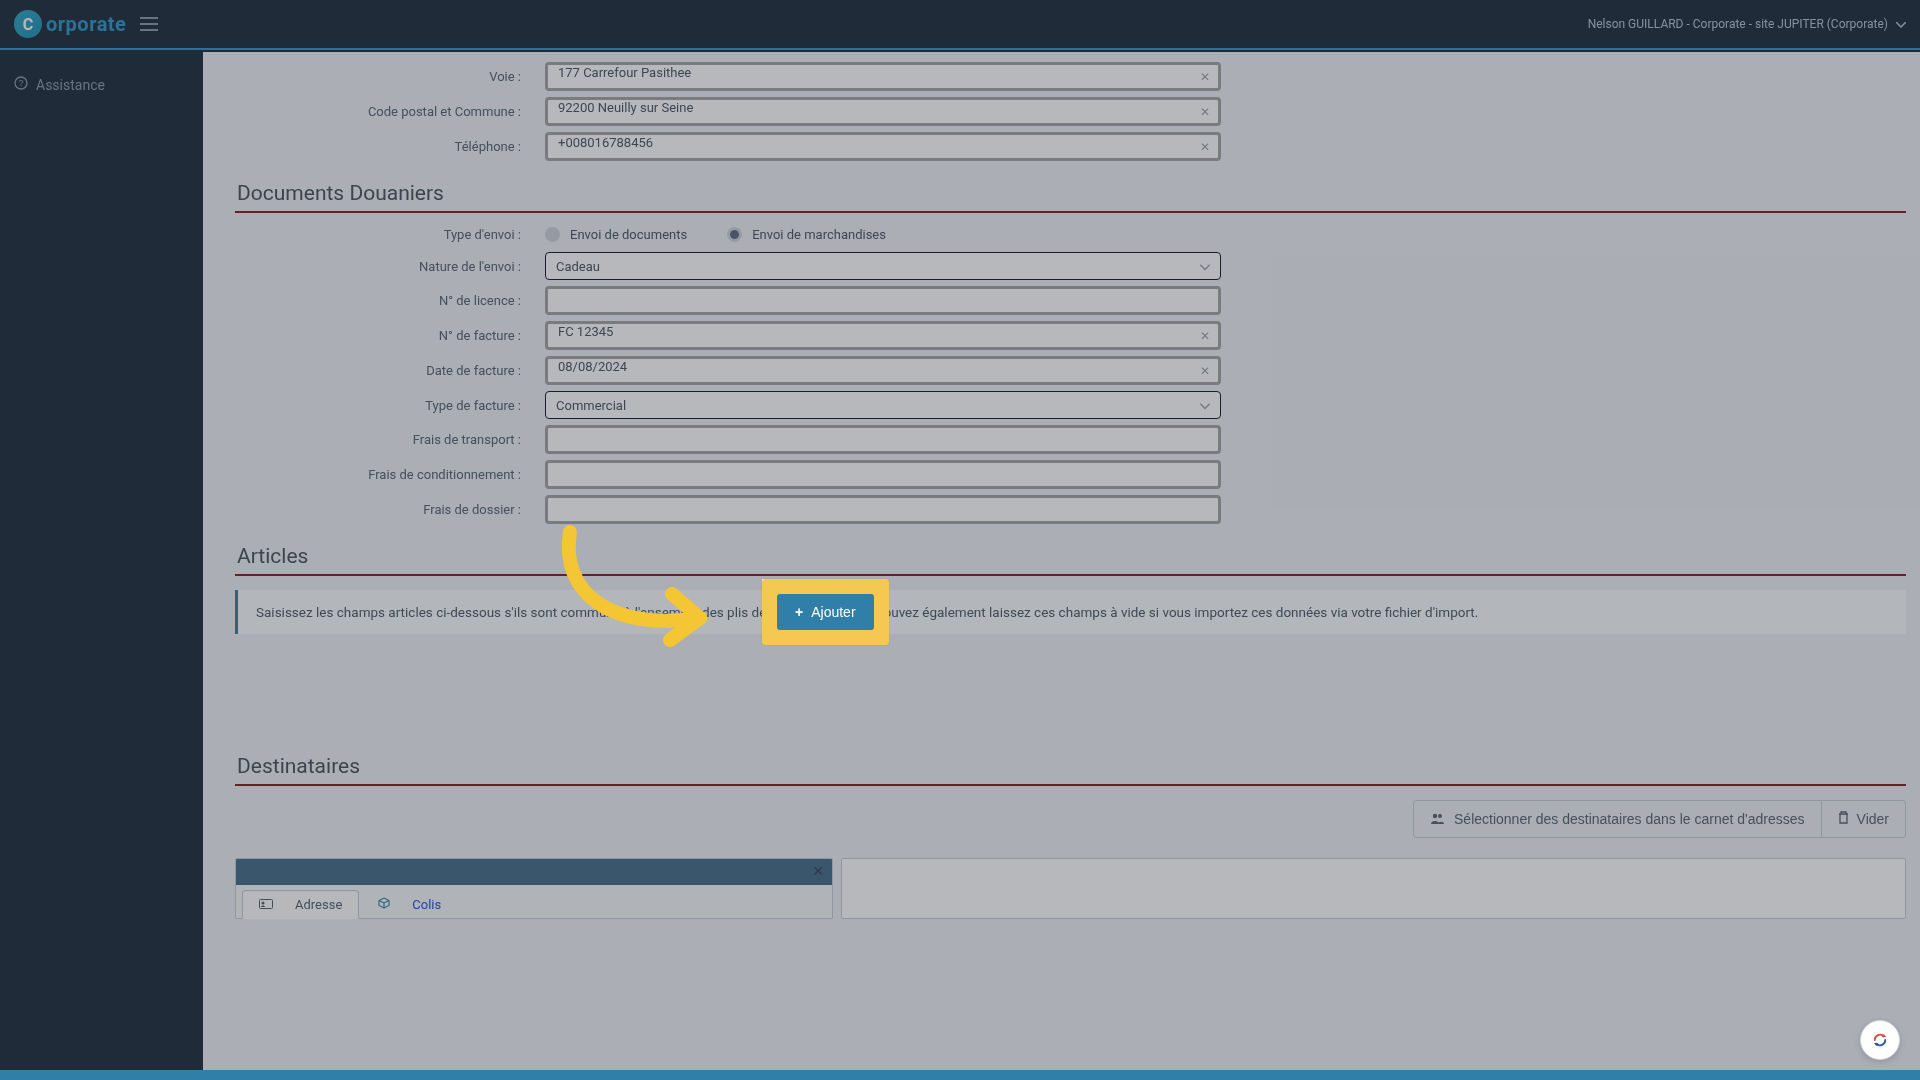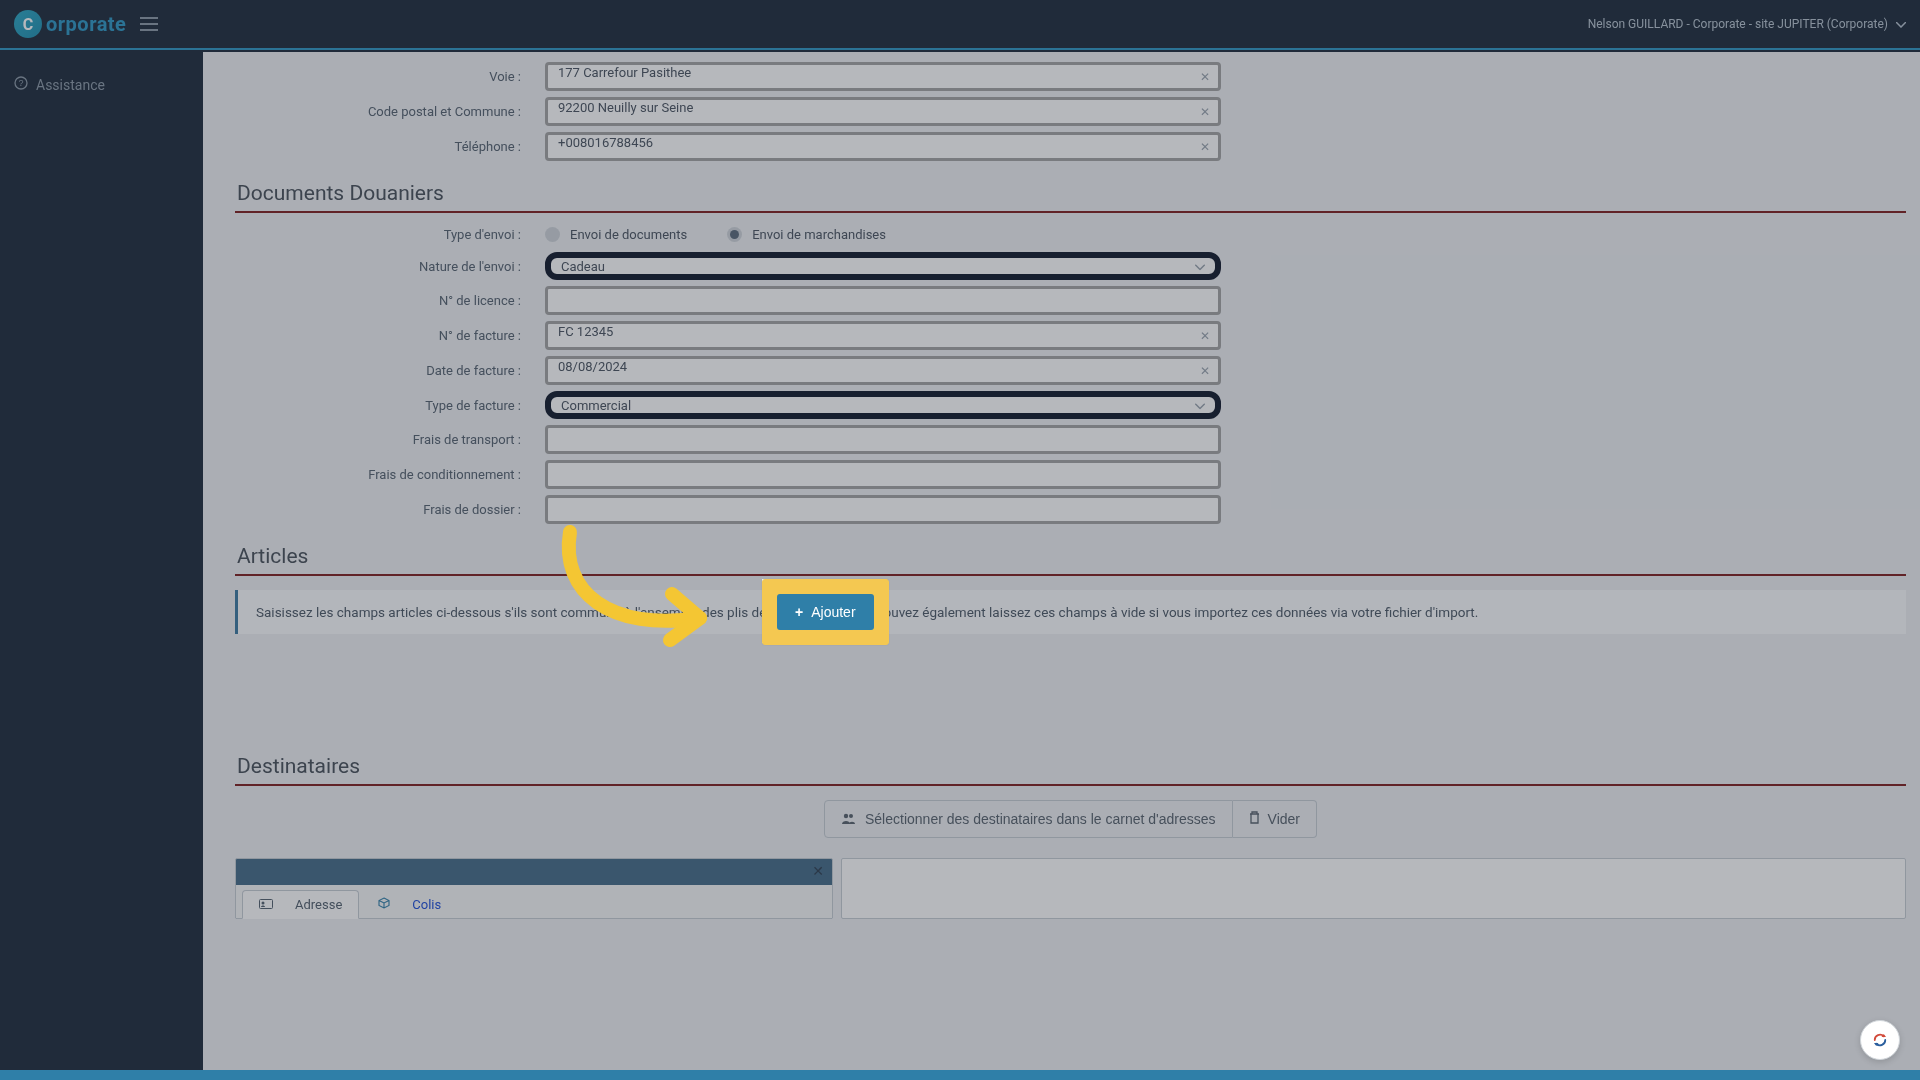--- a/index.html
+++ b/index.html
@@ -110,22 +110,22 @@
   .form-input.empty { color: transparent; }
   .form-input .clear-x {
     position: absolute; right: 8px; top: 50%; transform: translateY(-50%);
     color: #9aa4af;
     font-size: 12px;
     cursor: pointer;
   }
   .dropdown {
     flex: 0 0 676px;
     height: 28px;
-    border: 6px solid #0f172a;
-    border-radius: 12px;
+    border: 1px solid #0f172a;
+    border-radius: 4px;
     background: #fff;
     padding: 0 28px 0 10px;
     font-size: 13px;
     color: #495360;
     display: flex; align-items: center;
     position: relative;
   }
   .dropdown .chev {
     position: absolute; right: 10px; top: 50%; transform: translateY(-50%);
     color: #9aa4af;
@@ -174,21 +174,21 @@
     color: #fff;
     border: none;
     border-radius: 3px;
     padding: 10px 18px;
     font-size: 14px;
     display: flex; align-items: center; gap: 8px;
     cursor: pointer;
   }
   
   .dest-btn-row {
-    display:flex; justify-content:center; gap:0; margin-bottom: 20px;
+    display:flex; justify-content:flex-end; gap:0; margin-bottom: 20px;
   }
   .btn-outline {
     background: transparent;
     border: 1px solid #c6cdd4;
     color: #57626d;
     padding: 10px 16px;
     font-size: 14px;
     display:flex; align-items:center; gap:8px;
     cursor:pointer;
   }

